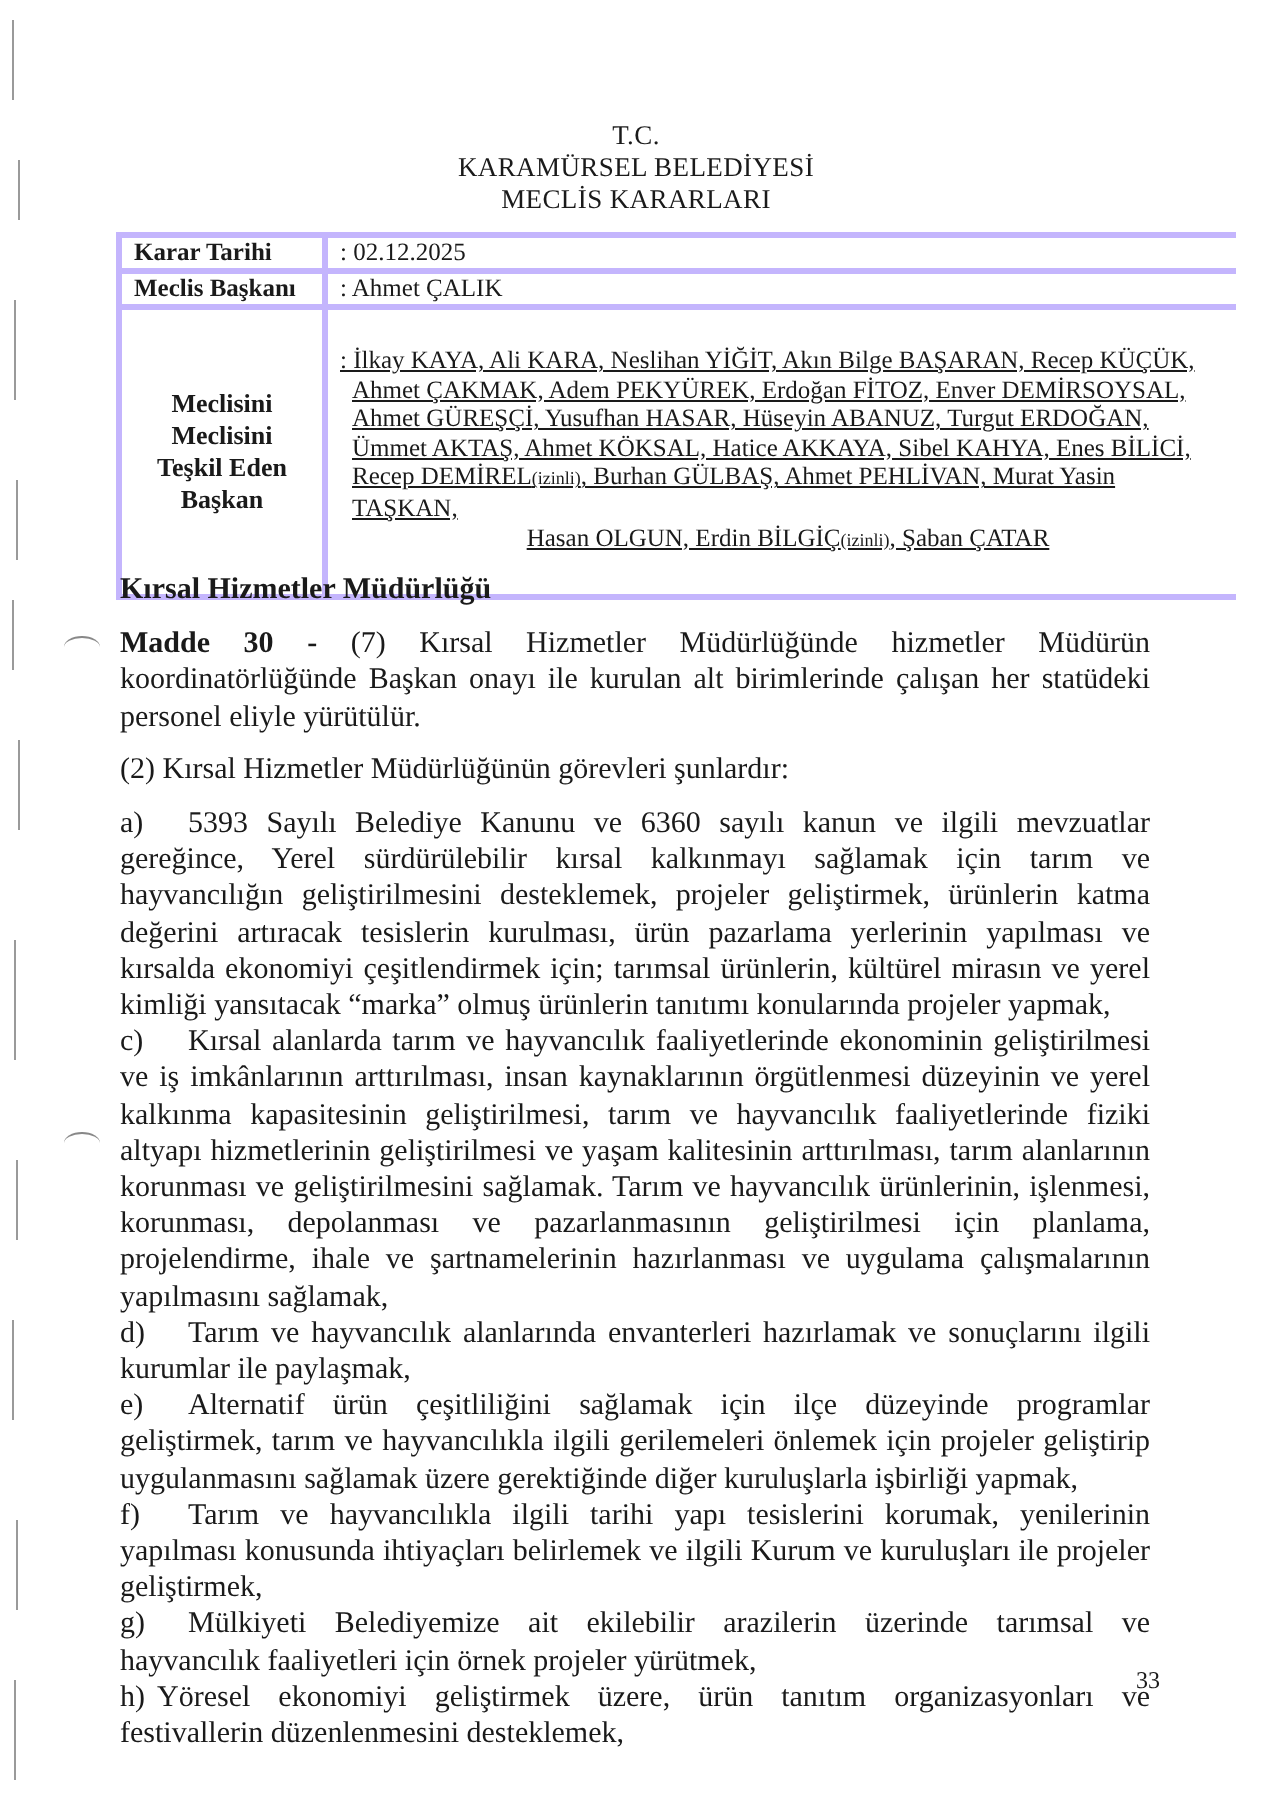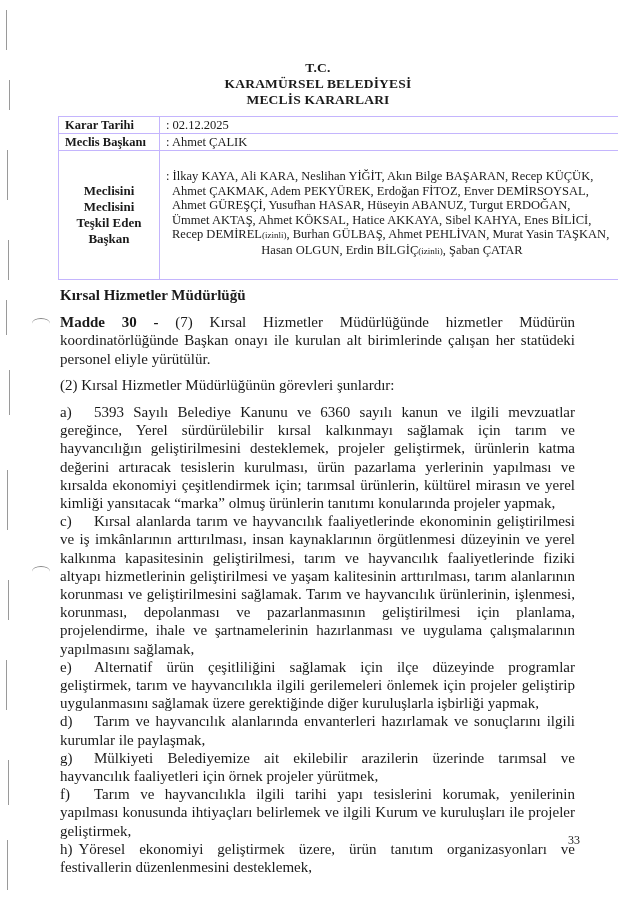--- a/index.html
+++ b/index.html
@@ -3,27 +3,27 @@
   <meta charset="utf-8">
   <style>
     html, body { margin: 0; padding: 0; }
     body {
       width: 636px; height: 900px; background: #ffffff; position: relative; overflow: hidden;
       font-family: "Liberation Serif", "DejaVu Serif", serif; color: #1a1a1a;
     }
     .scan-marks { position: absolute; left: 0; top: 0; width: 30px; height: 900px; }
     .mark { position: absolute; background: #9a9a9a; width: 1px; }
     .arc { position: absolute; width: 18px; height: 10px; border-top: 1px solid #888; border-radius: 50% 50% 0 0; }
-    .header { position: absolute; top: 60px; left: 0; width: 636px; text-align: center; font-weight: bold; font-size: 13.5px; line-height: 16px; letter-spacing: 0.2px; }
+    .header { position: absolute; top: 60px; left: 0; width: 636px; text-align: center; font-weight: normal; font-size: 13.5px; line-height: 16px; letter-spacing: 0.2px; }
     table.info { position: absolute; top: 116px; left: 58px; width: 560px; border-collapse: collapse; font-size: 12.5px; }
-    table.info td { border: 1px solid #c4b5fd; padding: 0 6px; vertical-align: middle; }
+    table.info td { border: 3px solid #c4b5fd; padding: 0 6px; vertical-align: middle; }
     td.lbl { width: 88px; font-weight: bold; text-align: left; }
     td.lbl.center { text-align: center; line-height: 16px; font-size: 13px; }
     td.val { border-right: none !important; }
-    .members { line-height: 14.6px; padding: 18px 6px 20px 6px !important; }
+    .members { line-height: 14.6px; padding: 18px 6px 20px 6px !important; text-decoration: underline; }
     .izinli { font-size: 9px; }
     .content { position: absolute; top: 286px; left: 60px; width: 515px; font-size: 15px; line-height: 18.2px; text-align: justify; }
     .content p { margin: 0; }
     .section-title { font-weight: bold; margin-bottom: 9px !important; }
     .madde { margin-bottom: 8px !important; }
     .madde b { font-weight: bold; }
     .intro2 { margin-bottom: 9px !important; }
     .item-lbl { display: inline-block; width: 34px; }
     .page-num { position: absolute; top: 833px; left: 0; width: 580px; text-align: right; font-size: 12px; }
   </style>
@@ -80,20 +80,20 @@
   </tr>
 </tbody>
   </table>
 
 <div class="content">
   <p class="section-title">Kırsal Hizmetler Müdürlüğü</p>
   <p class="madde"><b>Madde 30 -</b><span> (7) Kırsal Hizmetler Müdürlüğünde hizmetler Müdürün koordinatörlüğünde Başkan onayı ile kurulan alt  birimlerinde çalışan her statüdeki personel eliyle yürütülür.</span></p>
   <p class="intro2">(2) Kırsal Hizmetler Müdürlüğünün görevleri şunlardır:</p>
   <p><span class="item-lbl">a)</span><span>5393 Sayılı Belediye Kanunu ve 6360 sayılı kanun ve ilgili mevzuatlar gereğince, Yerel sürdürülebilir kırsal kalkınmayı sağlamak için tarım ve hayvancılığın geliştirilmesini desteklemek, projeler geliştirmek, ürünlerin katma değerini artıracak tesislerin kurulması, ürün pazarlama yerlerinin yapılması ve kırsalda ekonomiyi çeşitlendirmek için; tarımsal ürünlerin, kültürel mirasın ve yerel kimliği yansıtacak “marka” olmuş ürünlerin tanıtımı konularında projeler yapmak,</span></p>
   <p><span class="item-lbl">c)</span><span>Kırsal alanlarda tarım ve hayvancılık faaliyetlerinde ekonominin geliştirilmesi ve iş imkânlarının arttırılması, insan kaynaklarının örgütlenmesi düzeyinin ve yerel kalkınma kapasitesinin geliştirilmesi, tarım ve hayvancılık faaliyetlerinde fiziki altyapı hizmetlerinin geliştirilmesi ve yaşam kalitesinin arttırılması, tarım alanlarının korunması ve geliştirilmesini sağlamak. Tarım ve hayvancılık ürünlerinin, işlenmesi, korunması, depolanması ve pazarlanmasının geliştirilmesi için planlama, projelendirme, ihale ve şartnamelerinin hazırlanması ve uygulama çalışmalarının yapılmasını sağlamak,</span></p>
+  <p><span class="item-lbl">d)</span><span>Tarım ve hayvancılık alanlarında envanterleri hazırlamak ve sonuçlarını ilgili kurumlar ile paylaşmak,</span></p>
   <p><span class="item-lbl">e)</span><span>Alternatif ürün çeşitliliğini sağlamak için ilçe düzeyinde programlar geliştirmek, tarım ve hayvancılıkla ilgili gerilemeleri önlemek için projeler geliştirip uygulanmasını sağlamak üzere gerektiğinde diğer kuruluşlarla işbirliği yapmak,</span></p>
-  <p><span class="item-lbl">d)</span><span>Tarım ve hayvancılık alanlarında envanterleri hazırlamak ve sonuçlarını ilgili kurumlar ile paylaşmak,</span></p>
+  <p><span class="item-lbl">f)</span><span>Tarım ve hayvancılıkla ilgili tarihi yapı tesislerini korumak, yenilerinin yapılması konusunda ihtiyaçları belirlemek ve ilgili Kurum ve kuruluşları ile projeler geliştirmek,</span></p>
   <p><span class="item-lbl">g)</span><span>Mülkiyeti Belediyemize ait ekilebilir arazilerin üzerinde tarımsal ve hayvancılık faaliyetleri için örnek projeler yürütmek,</span></p>
-  <p><span class="item-lbl">f)</span><span>Tarım ve hayvancılıkla ilgili tarihi yapı tesislerini korumak, yenilerinin yapılması konusunda ihtiyaçları belirlemek ve ilgili Kurum ve kuruluşları ile projeler geliştirmek,</span></p>
   <p><span style="margin-right:6px;">h)</span><span>Yöresel ekonomiyi geliştirmek üzere, ürün tanıtım organizasyonları ve festivallerin düzenlenmesini desteklemek,</span></p>
 </div>
 
 <div class="page-num">33</div>
 
 </body></html>

